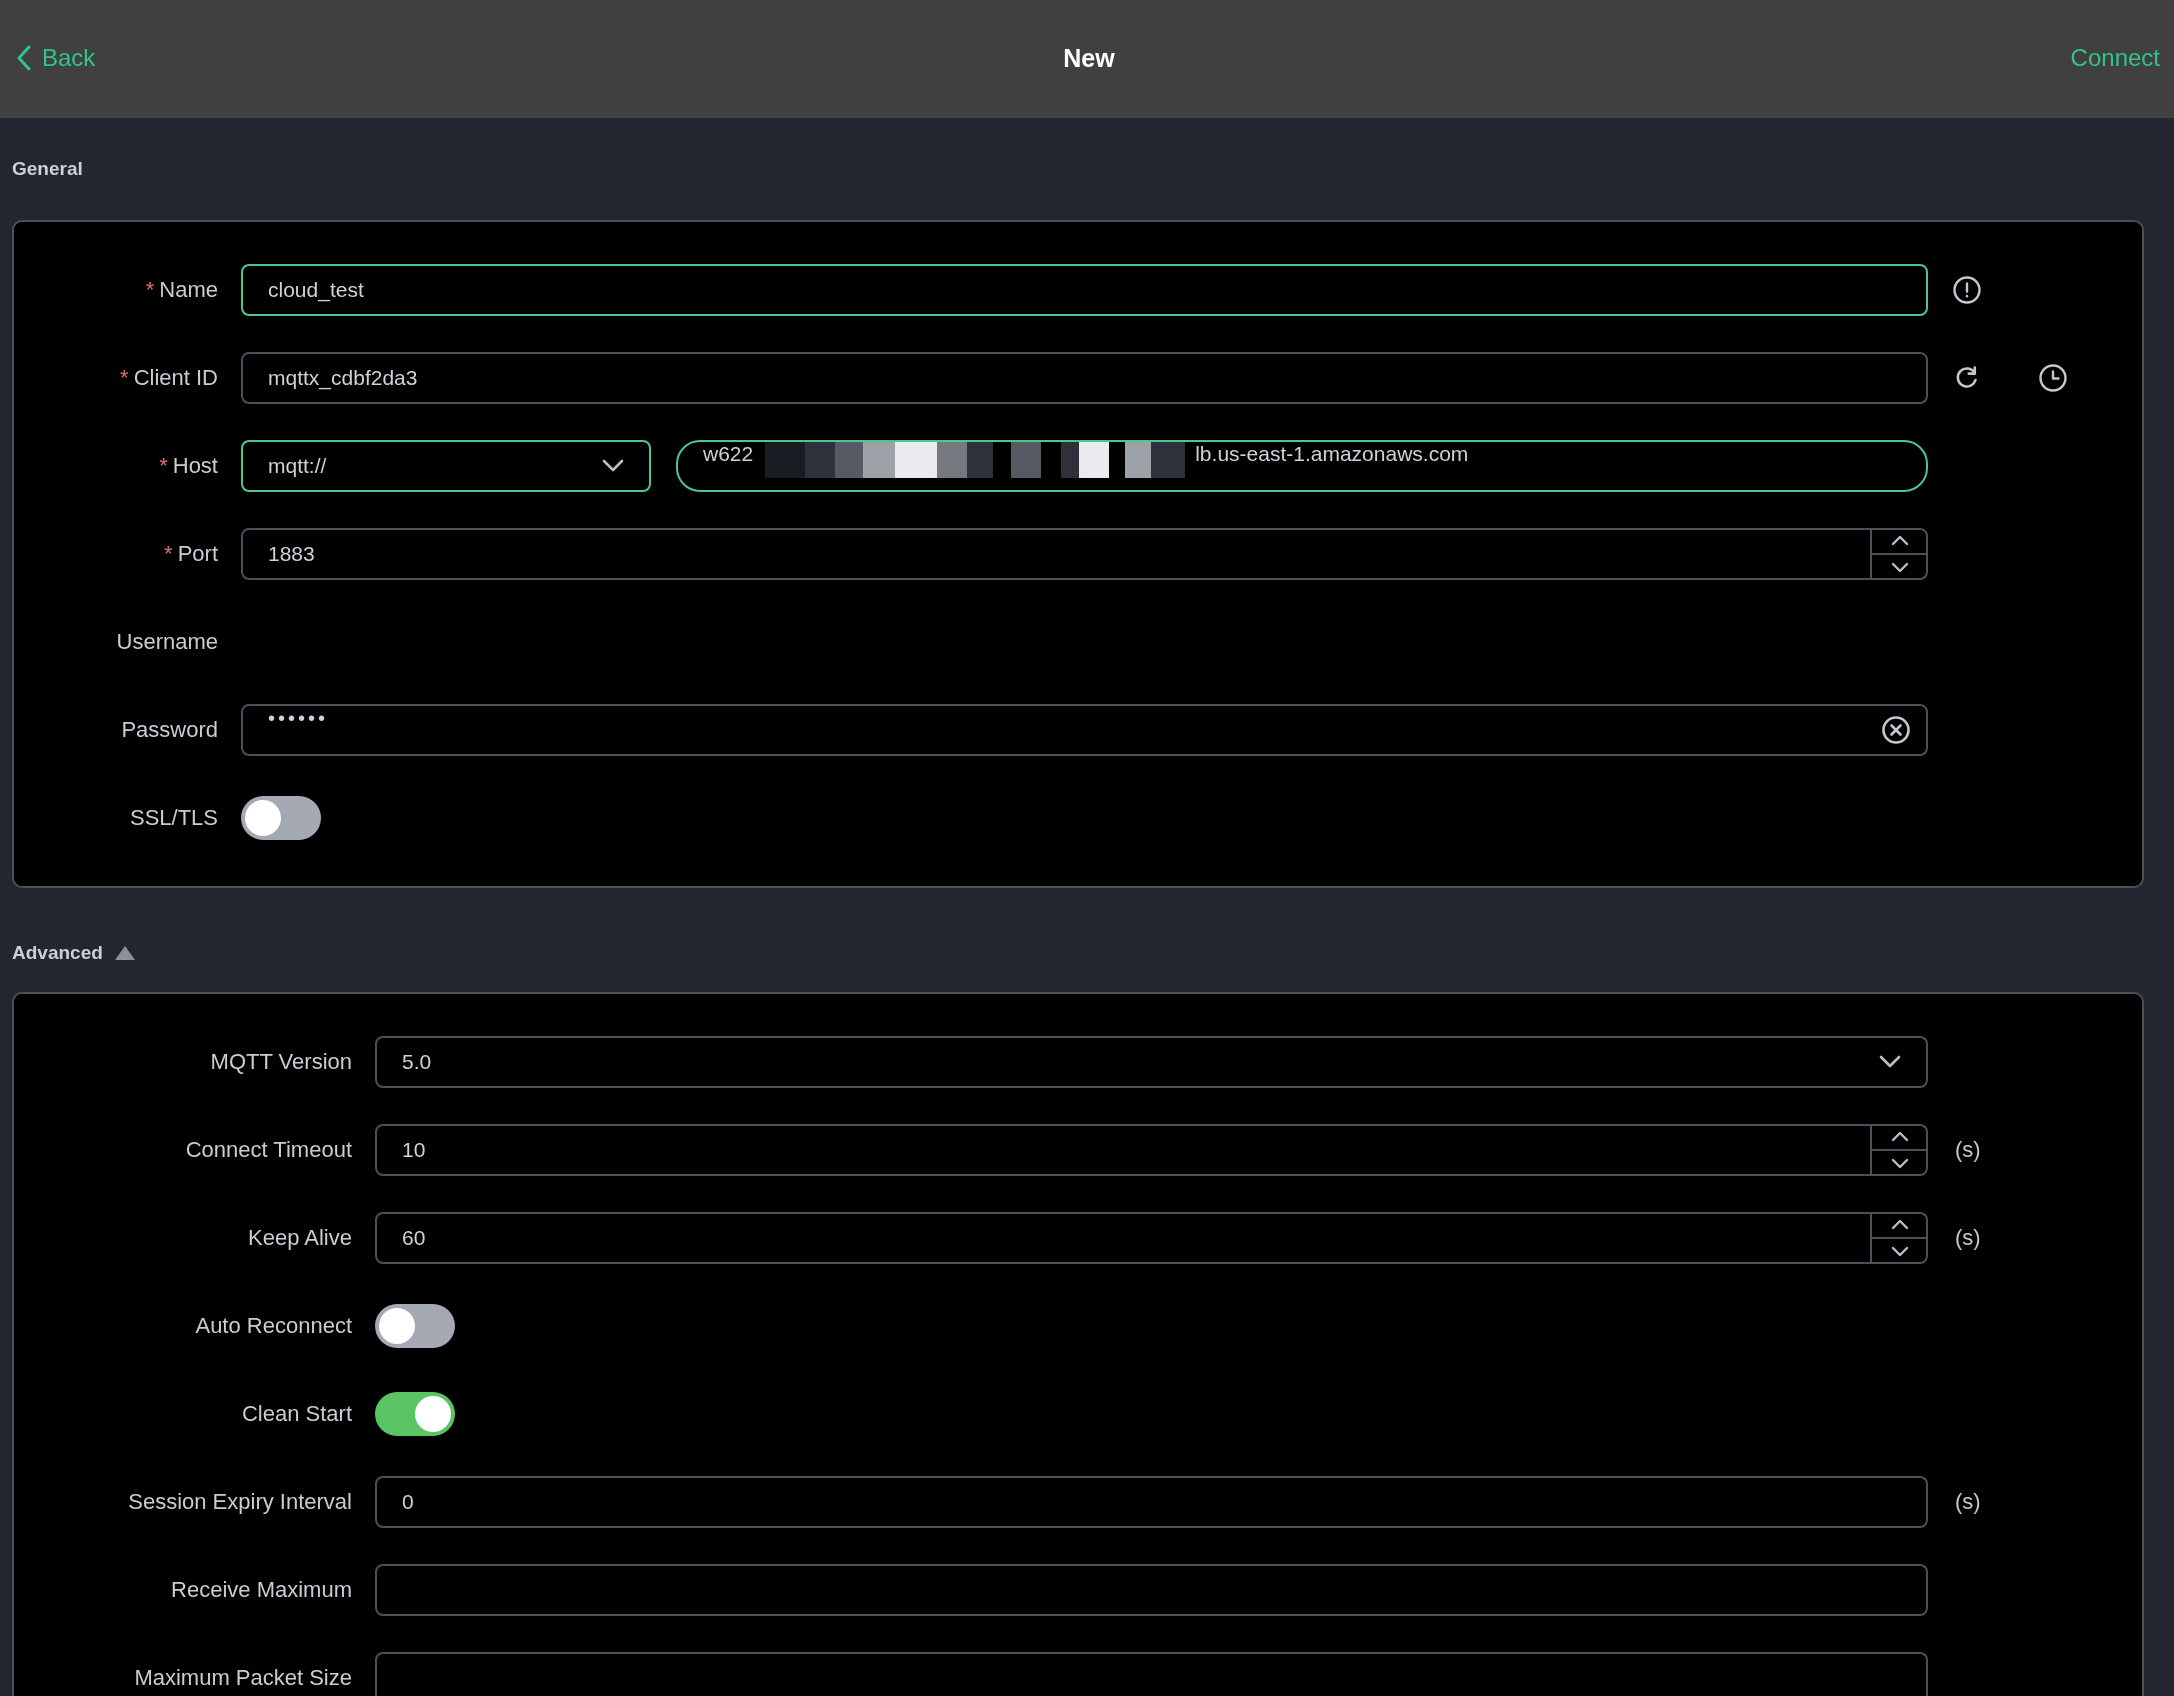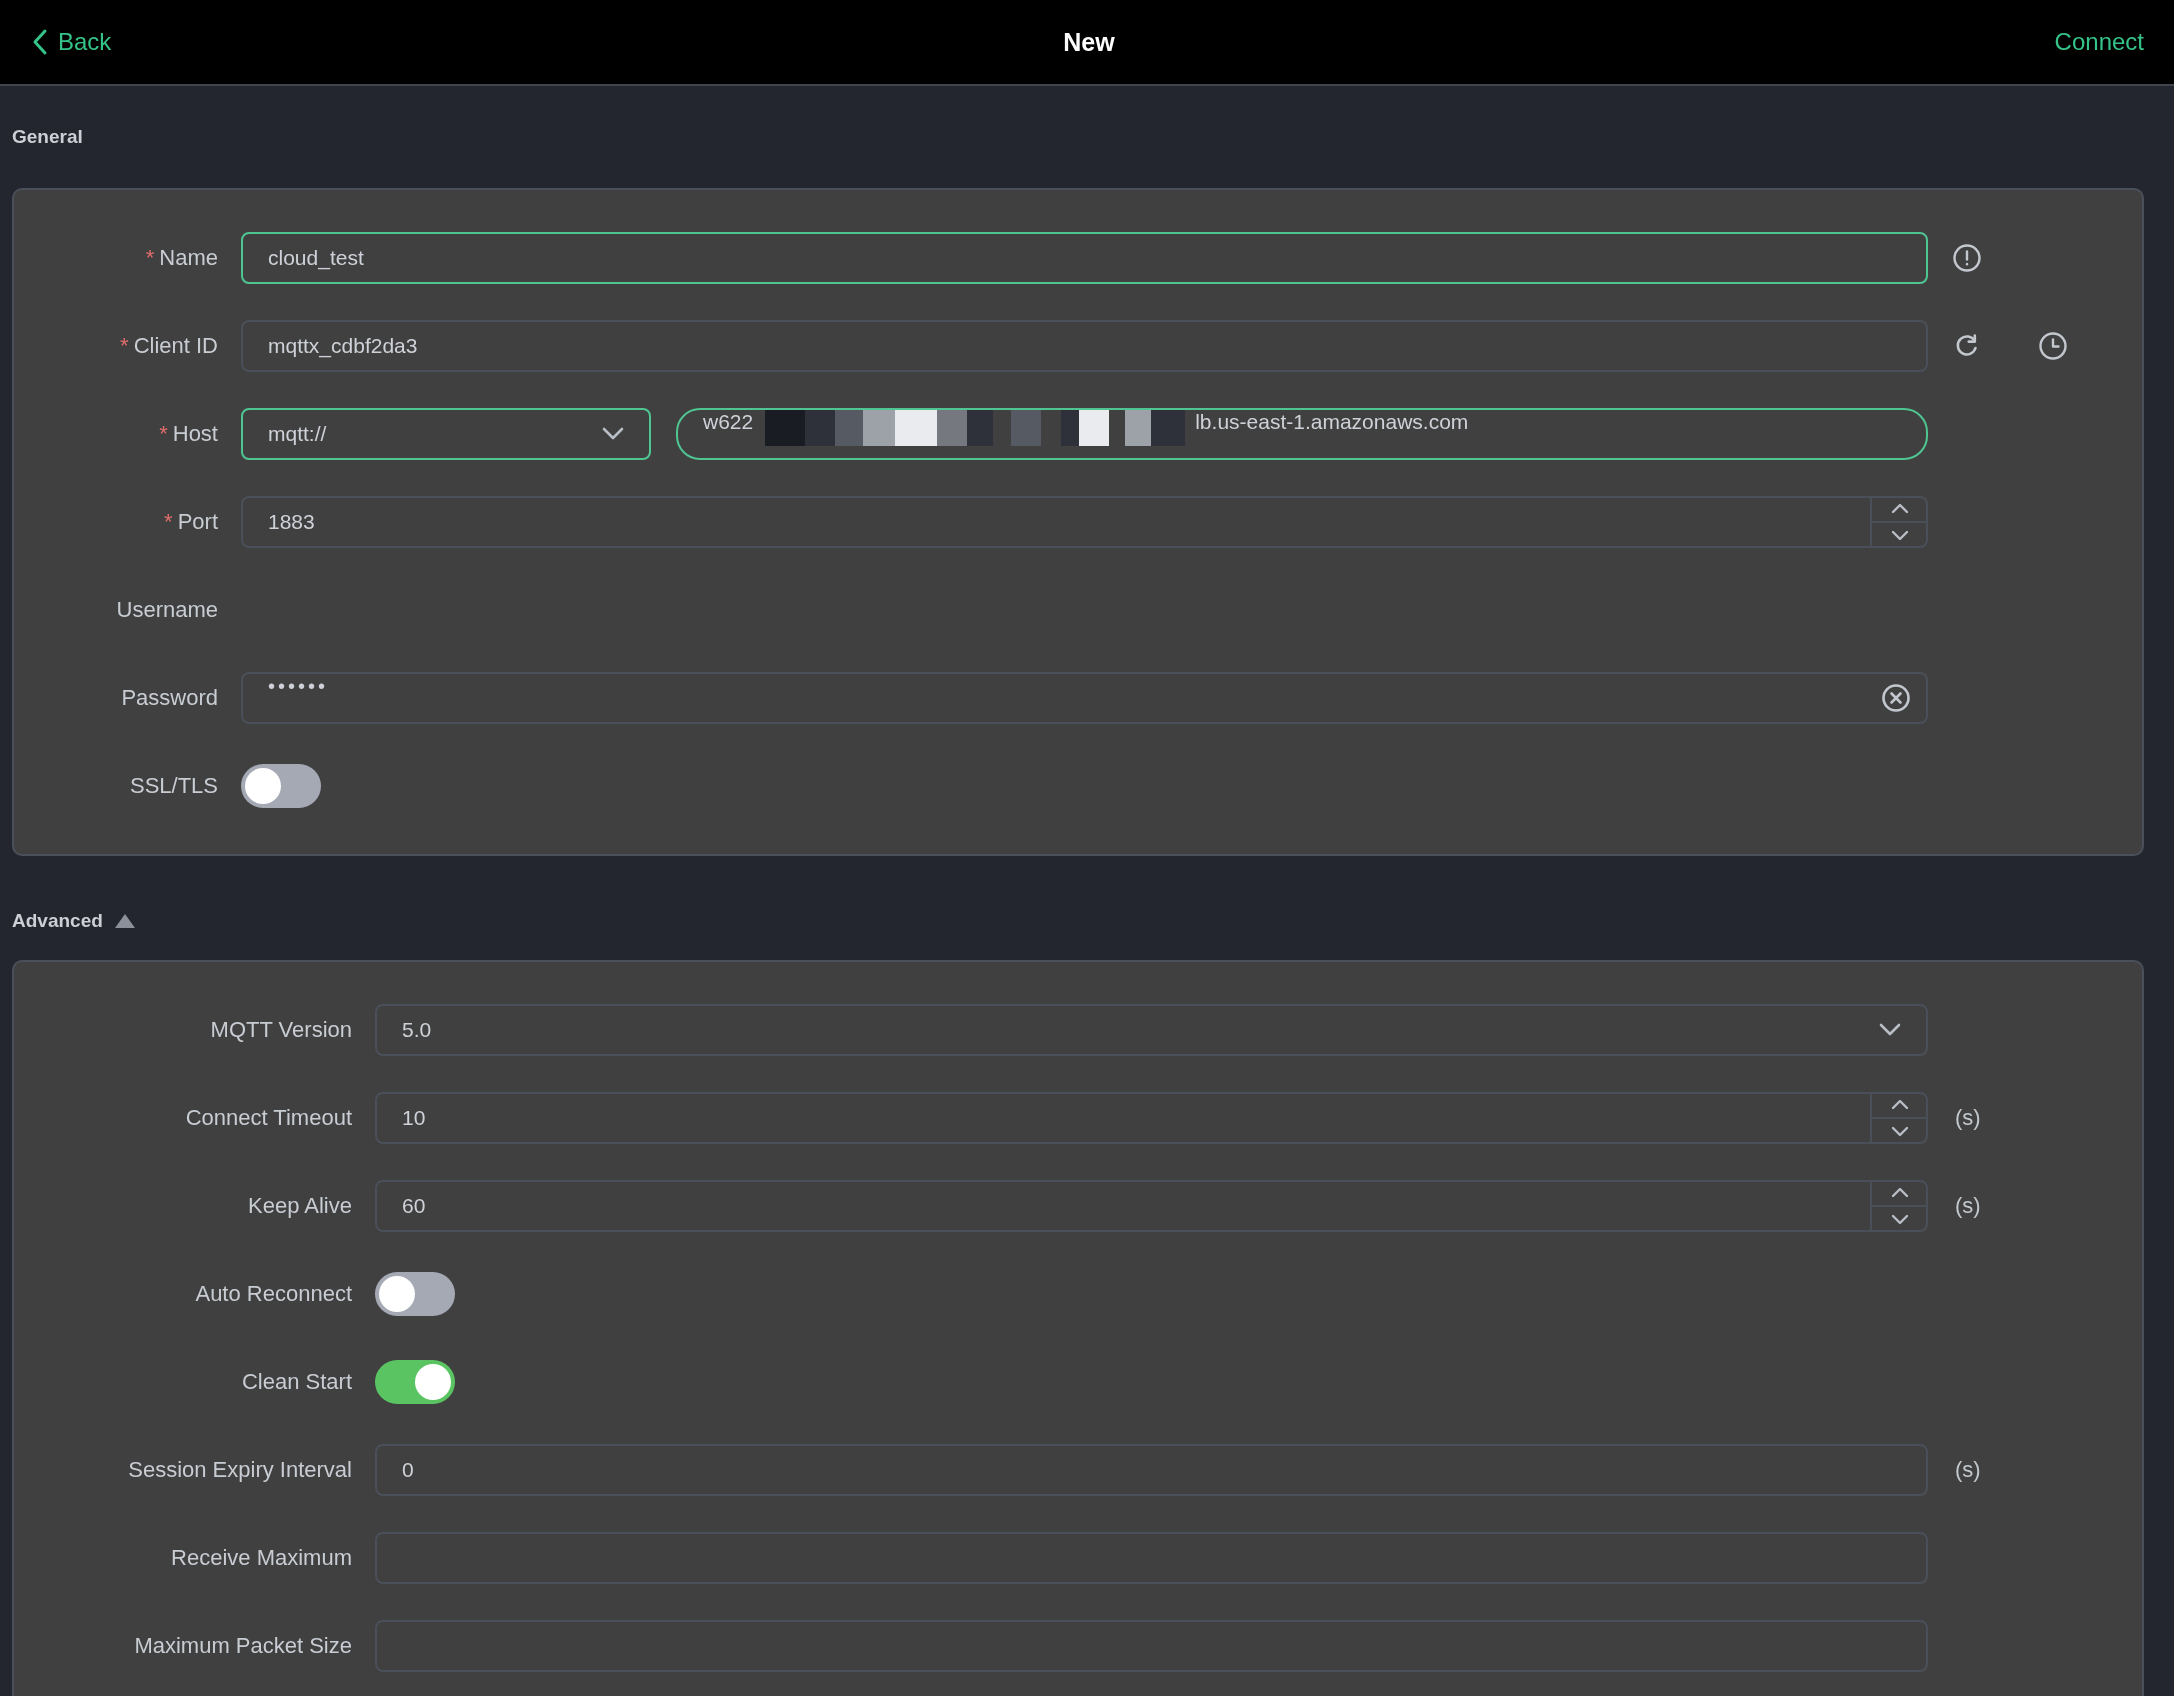--- a/index.html
+++ b/index.html
@@ -5,22 +5,22 @@
   * { margin:0; padding:0; box-sizing:border-box; }
   html,body { width:2174px; height:1696px; overflow:hidden; }
   body {
     background:#23262e;
     font-family:"Liberation Sans","DejaVu Sans",sans-serif;
     color:#c8ccd3;
     -webkit-font-smoothing:antialiased;
   }
   
   .header {
-    height:86px; background:#000000; border-bottom:2px solid #3f434c;
-    display:flex; align-items:center; padding:0 30px; position:relative;
+    height:118px; background:#404040; border-bottom:2px solid #3f434c;
+    display:flex; align-items:center; padding:0 14px; position:relative;
   }
   .back-link {
     display:flex; align-items:center; gap:8px;
     color:#34c388; font-size:24px; cursor:pointer;
   }
   .back-link svg { display:block; }
   .header-title {
     position:absolute; left:4px; right:0; text-align:center;
     font-size:25px; font-weight:bold; color:#ffffff; pointer-events:none;
   }
@@ -33,21 +33,21 @@
     display:flex; align-items:center; gap:12px;
   }
   .section-title.general { margin:40px 0 40px 0; }
   .section-title.advanced { margin:54px 0 28px 0; }
   .tri-up {
     width:0; height:0; display:inline-block;
     border-left:10px solid transparent; border-right:10px solid transparent;
     border-bottom:14px solid #8b909b;
   }
   .card {
-    border:2px solid #4a4f5a; border-radius:10px; background:#404040;
+    border:2px solid #4a4f5a; border-radius:10px; background:#000000;
     padding:42px 0;
   }
   .card.advanced { min-height:780px; }
 
   
   .row { display:flex; align-items:center; height:52px; margin-bottom:36px; }
   .row:last-child { margin-bottom:0; }
   .lbl {
     width:227px; text-align:right; padding-right:23px;
     font-size:22px; color:#c8ccd3; white-space:nowrap; flex:none;

